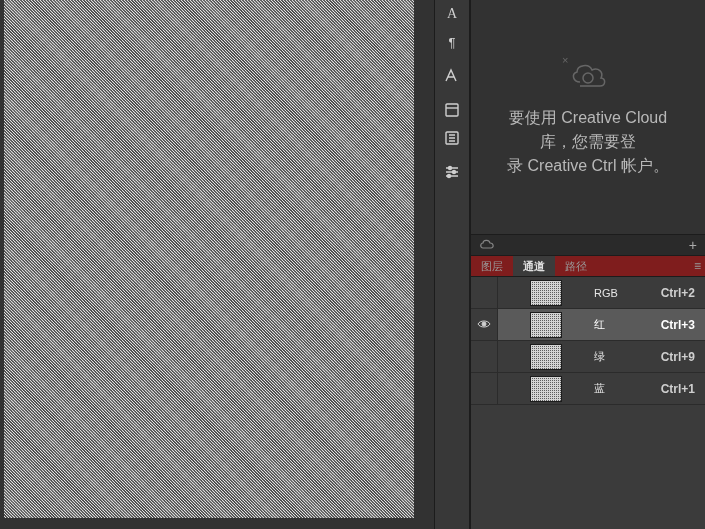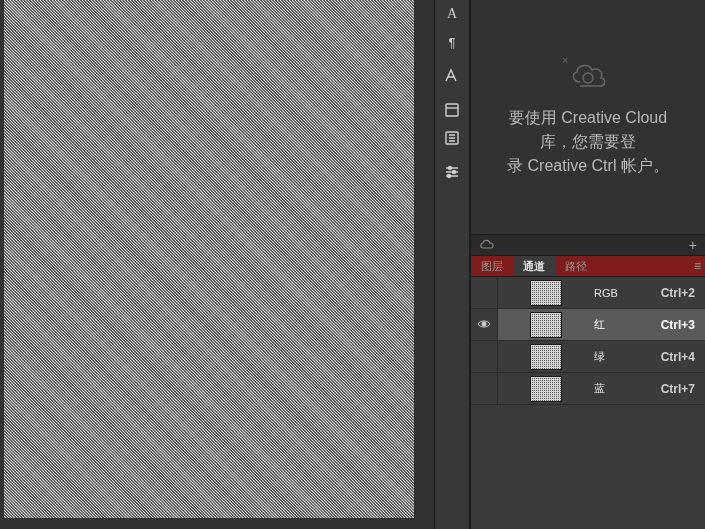--- a/index.html
+++ b/index.html
@@ -335,30 +335,30 @@
         <div class="ch-name">红</div>
         <div class="ch-short">Ctrl+3</div>
       </div>
 
       <div class="ch-row">
         <div class="vis-cell"></div>
         <div class="thumb">
             <div class="tn"></div>
           </div>
         <div class="ch-name">绿</div>
-        <div class="ch-short">Ctrl+4</div>
+        <div class="ch-short">Ctrl+9</div>
       </div>
 
       <div class="ch-row">
         <div class="vis-cell"></div>
         <div class="thumb">
             <div class="tn"></div>
           </div>
         <div class="ch-name">蓝</div>
-        <div class="ch-short">Ctrl+7</div>
+        <div class="ch-short">Ctrl+1</div>
       </div>
 
     </div>
 
     <div class="panel-rest"></div>
 
   </div>
 
 </div>
 

